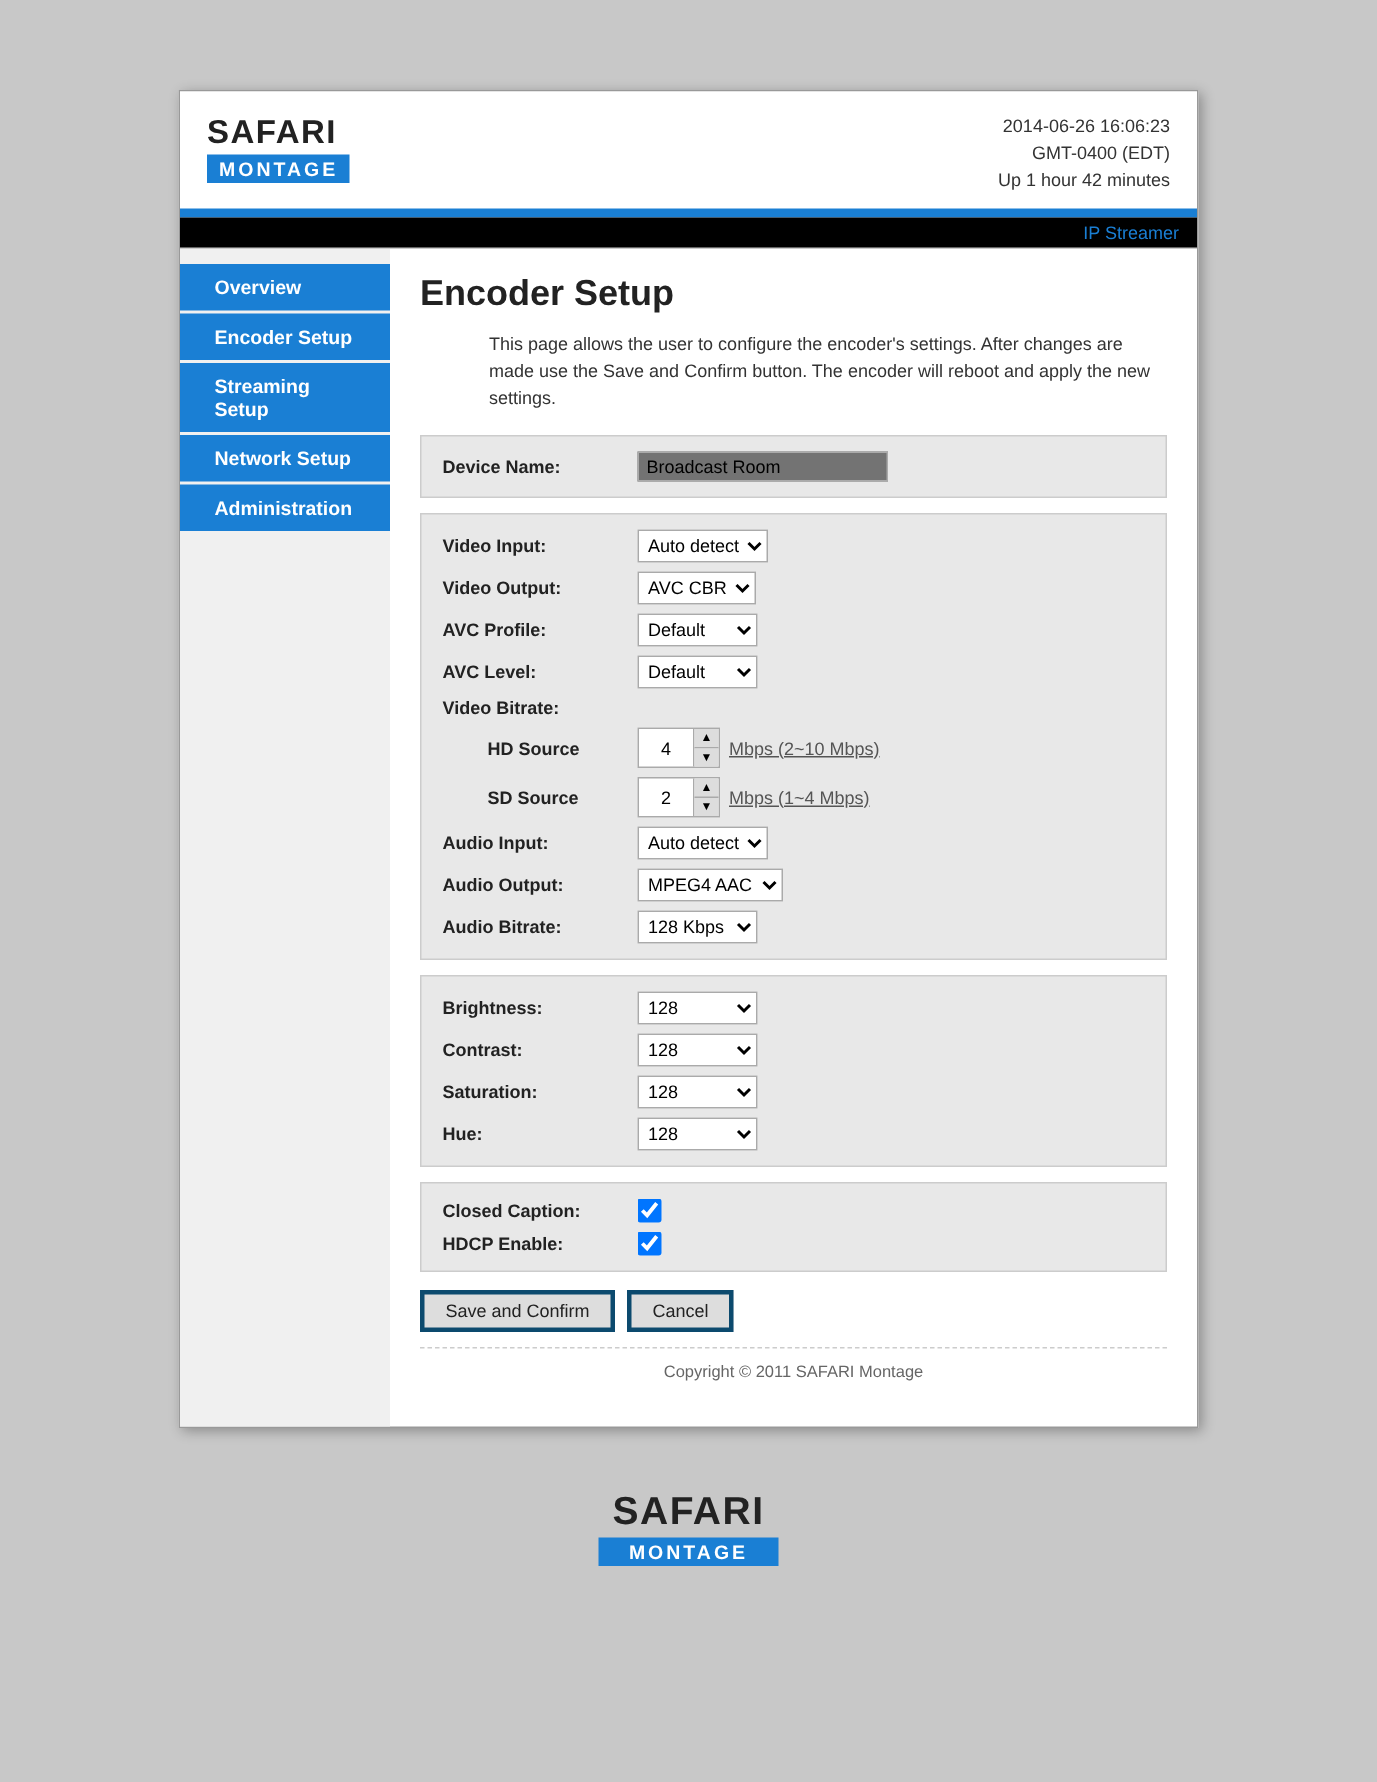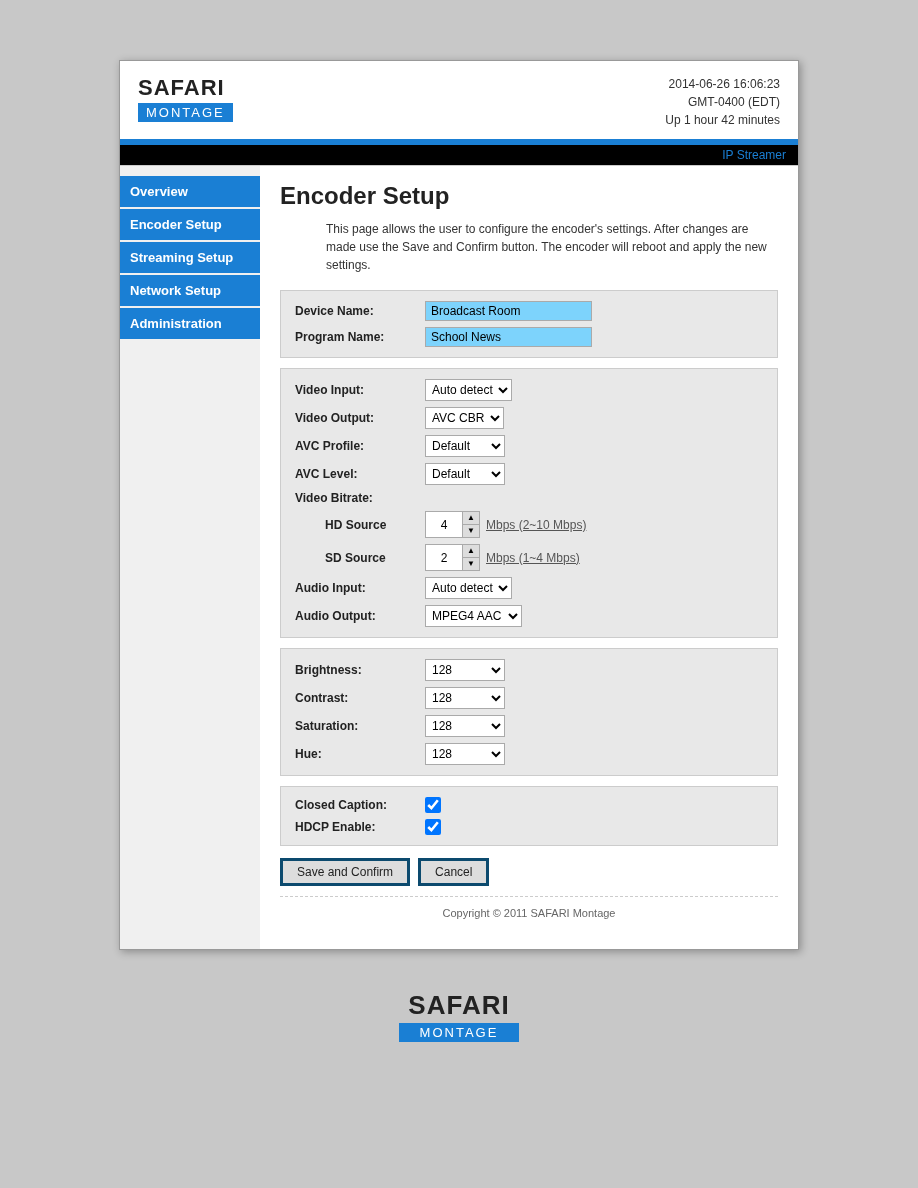--- a/index.html
+++ b/index.html
@@ -31,21 +31,21 @@
     .logo-safari {
       font-size: 22px;
       font-weight: 900;
       color: #222;
       letter-spacing: 1px;
     }
     .logo-montage-bar {
       background: #1a7fd4;
       color: #fff;
       font-size: 13px;
-      font-weight: normal;
+      font-weight: bold;
       padding: 2px 8px;
       letter-spacing: 2px;
       display: inline-block;
       margin-top: 2px;
     }
     .header-info {
       text-align: right;
       font-size: 12px;
       color: #333;
       line-height: 1.5;
@@ -71,21 +71,21 @@
     }
     
     .sidebar {
       width: 140px;
       background: #f0f0f0;
       flex-shrink: 0;
       padding-top: 10px;
     }
     .sidebar-item {
       display: block;
-      padding: 8px 10px;
+      padding: 8px 23px;
       font-size: 13px;
       font-weight: bold;
       color: #fff;
       background: #1a7fd4;
       margin-bottom: 2px;
       cursor: pointer;
       text-decoration: none;
     }
     
     .content {
@@ -128,21 +128,21 @@
       font-weight: bold;
       font-size: 12px;
       color: #222;
       min-width: 130px;
       padding-left: 30px;
     }
     .form-input {
       font-size: 12px;
       border: 1px solid #aaa;
       padding: 2px 5px;
-      background: #7dd3fc;
+      background: #737373;
       min-width: 140px;
     }
     .form-select {
       font-size: 12px;
       border: 1px solid #aaa;
       padding: 2px 2px;
       background: #fff;
     }
     .form-select-sm {
       font-size: 12px;
@@ -268,24 +268,20 @@
 
     <div class="content">
       <div class="page-title">Encoder Setup</div>
       <div class="page-desc">This page allows the user to configure the encoder's settings. After changes are made use the Save and Confirm button. The encoder will reboot and apply the new settings.</div>
 
       <div class="form-section">
         <div class="form-row">
           <span class="form-label">Device Name:</span>
           <input class="form-input" type="text" value="Broadcast Room" style="">
         </div>
-        <div class="form-row">
-          <span class="form-label">Program Name:</span>
-          <input class="form-input" type="text" value="School News" style="">
-        </div>
       </div>
 
       <div class="form-section">
         <div class="form-row">
           <span class="form-label">Video Input:</span>
           <select class="form-select">
             <option>Auto detect</option>
             <option>HDMI</option>
             <option>SDI</option>
             <option>Composite</option>
@@ -352,20 +348,31 @@
           </select>
         </div>
         <div class="form-row">
           <span class="form-label">Audio Output:</span>
           <select class="form-select">
             <option>MPEG4 AAC</option>
             <option>MP3</option>
             <option>AAC-LC</option>
           </select>
         </div>
+        <div class="form-row">
+          <span class="form-label">Audio Bitrate:</span>
+          <select class="form-select-sm">
+            <option>64 Kbps</option>
+            <option>96 Kbps</option>
+            <option selected="">128 Kbps</option>
+            <option>192 Kbps</option>
+            <option>256 Kbps</option>
+            <option>320 Kbps</option>
+          </select>
+        </div>
       </div>
 
       <div class="form-section">
         <div class="form-row">
           <span class="form-label">Brightness:</span>
           <select class="form-select-sm">
             <option>64</option>
             <option>96</option>
             <option selected="">128</option>
             <option>160</option>

